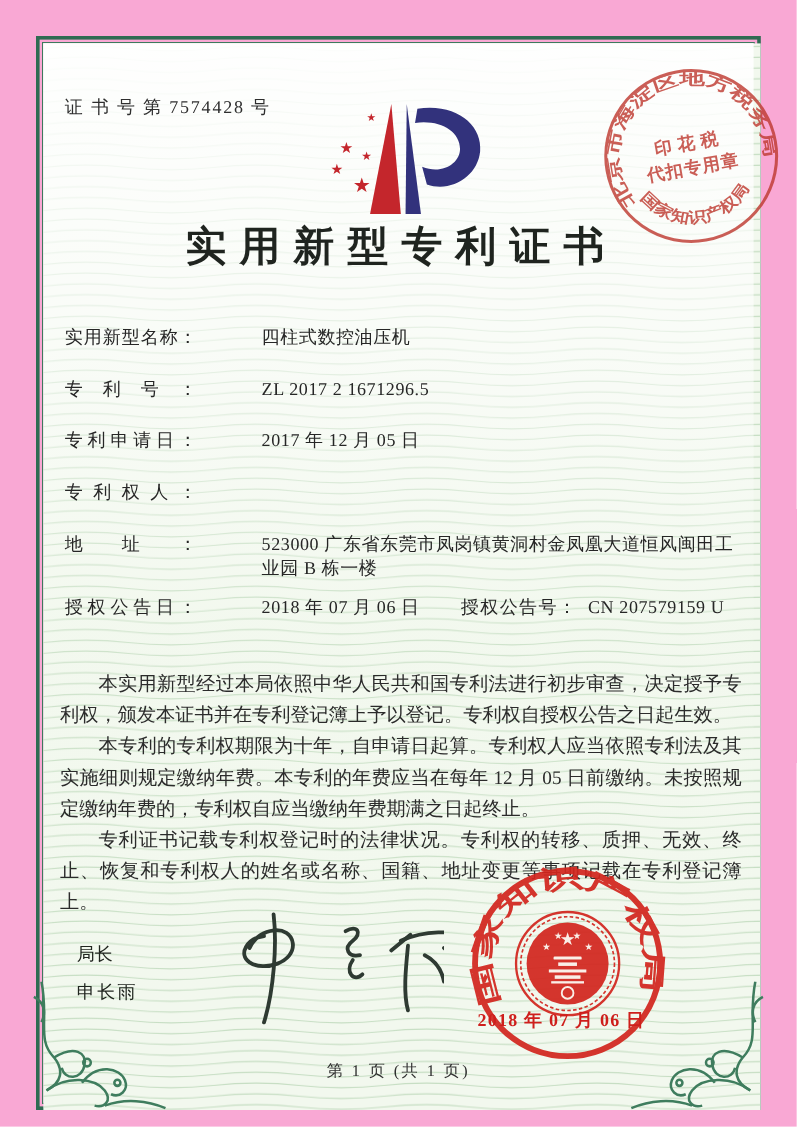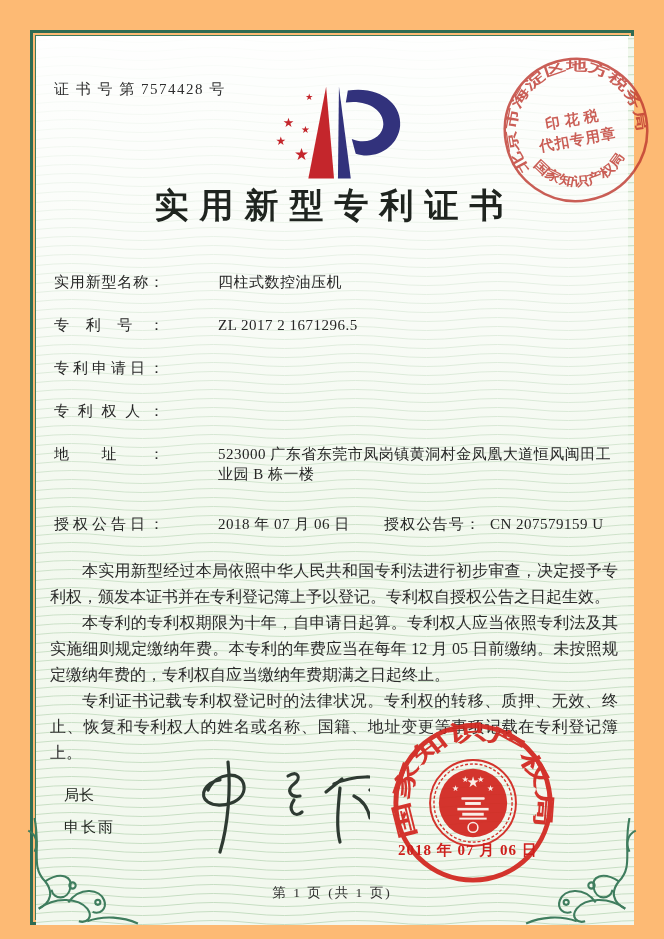--- a/index.html
+++ b/index.html
@@ -1,18 +1,18 @@
 <!DOCTYPE html>
 <html><head>
 <meta charset="utf-8">
 <style>
   * { margin:0; padding:0; box-sizing:border-box; }
   html,body { background:#ffffff; }
   body { font-family:"Liberation Serif","DejaVu Serif",serif; color:#262626; }
-  .page { position:relative; width:664px; height:939px; background:#fdba74; overflow:hidden; }
+  .page { position:relative; width:664px; height:939px; background:#f9a8d4; overflow:hidden; }
 
   
   .frame { position:absolute; left:30px; top:30px; right:30px; bottom:14px;
            border:3px solid #2f6b52; }
   .frame-inner { position:absolute; inset:2px; border:1px solid #3d7a5e; }
   .waves { position:absolute; inset:3px; }
   .tint { position:absolute; inset:3px;
           background:linear-gradient(180deg, rgba(255,255,255,.95) 0%, rgba(255,255,255,.55) 28%,
                      rgba(244,250,240,.18) 55%, rgba(226,240,219,0) 100%); }
 
@@ -20,21 +20,21 @@
 
   .cert-no { position:absolute; left:54px; top:80px; font-size:15px; letter-spacing:1.5px; color:#2e2e2e; }
 
   .logo { position:absolute; left:261px; top:82px; width:148px; height:104px; }
 
   .doc-title { position:absolute; left:0; top:183px; width:100%; text-align:center;
                font-size:34px; font-weight:bold; letter-spacing:11px; padding-left:5px; color:#1f241f; }
 
   .fields { position:absolute; left:54px; top:272px; width:566px; font-size:15px; line-height:20px; }
   .frow { margin-bottom:23px; display:flex; align-items:flex-start; position:relative;gap:44px; }
-  .frow.addr { margin-bottom:30px; }
+  .frow.addr { margin-bottom:13px; }
   .flabel { flex:0 0 110px; text-align:justify; text-align-last:justify; letter-spacing:0; }
   .fvalue { margin-left:10px; flex:1; letter-spacing:.5px; }
   .grant2 { position:absolute; left:330px; top:0; display:flex; }
   .grant2 .flabel { flex:0 0 96px; }
 
   .body-text { position:absolute; left:50px; top:558px; width:568px; font-size:16px;
                line-height:26px; text-align:justify; color:#2b2b2b; }
   .body-text p { text-indent:2em; }
 
   .officer { position:absolute; left:64px; top:786px; font-size:15px; color:#20251f; }
@@ -96,20 +96,21 @@
       <div class="frow">
         <span class="flabel">实用新型名称：</span>
         <span class="fvalue">四柱式数控油压机</span>
       </div>
       <div class="frow">
         <span class="flabel">专利号：</span>
         <span class="fvalue">ZL 2017 2 1671296.5</span>
       </div>
       <div class="frow">
         <span class="flabel">专利申请日：</span>
+        <span class="fvalue">2017 年 12 月 05 日</span>
       </div>
       <div class="frow">
         <span class="flabel">专利权人：</span>
       </div>
       <div class="frow addr">
         <span class="flabel">地址：</span>
         <span class="fvalue">523000 广东省东莞市凤岗镇黄洞村金凤凰大道恒风闽田工业园 B 栋一楼</span>
       </div>
       <div class="frow">
         <span class="flabel">授权公告日：</span>

